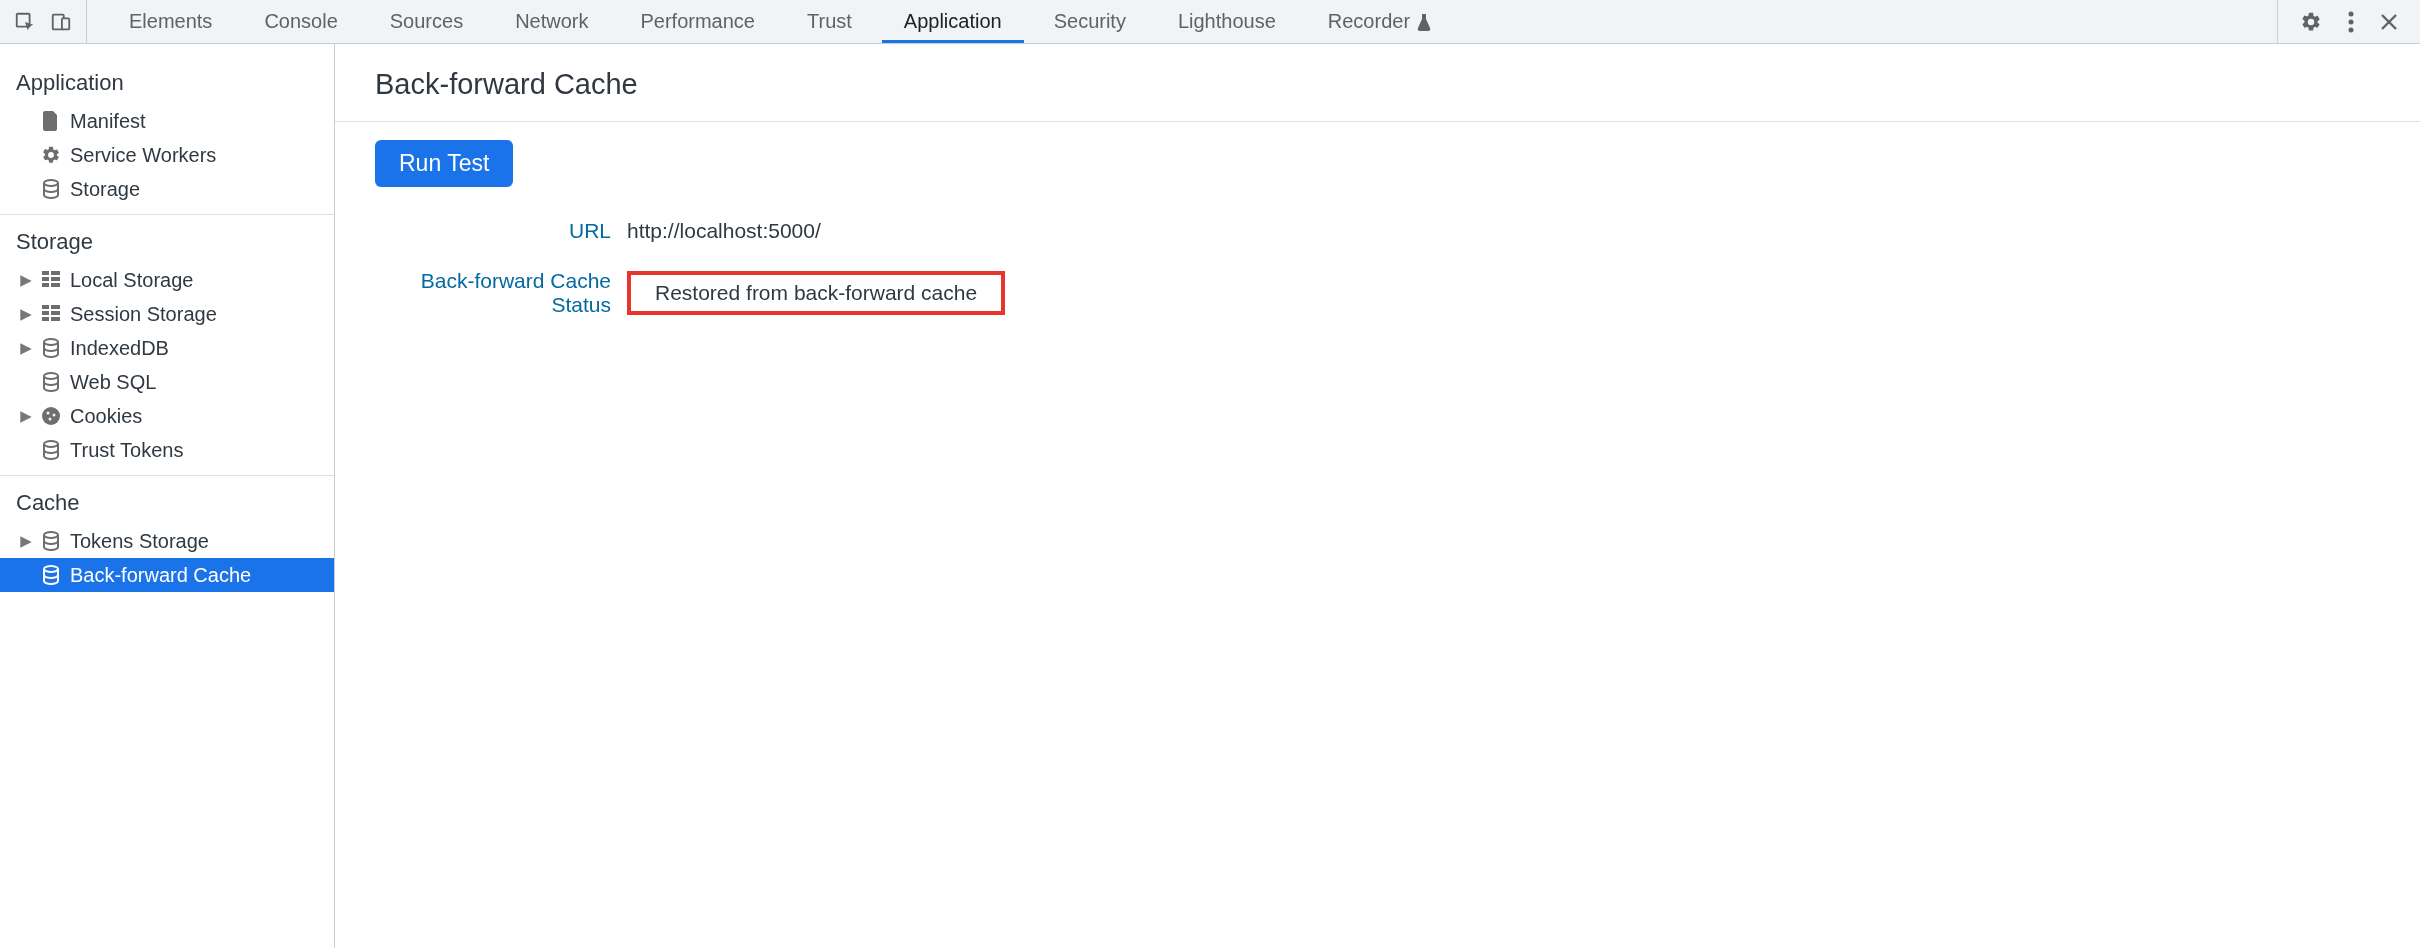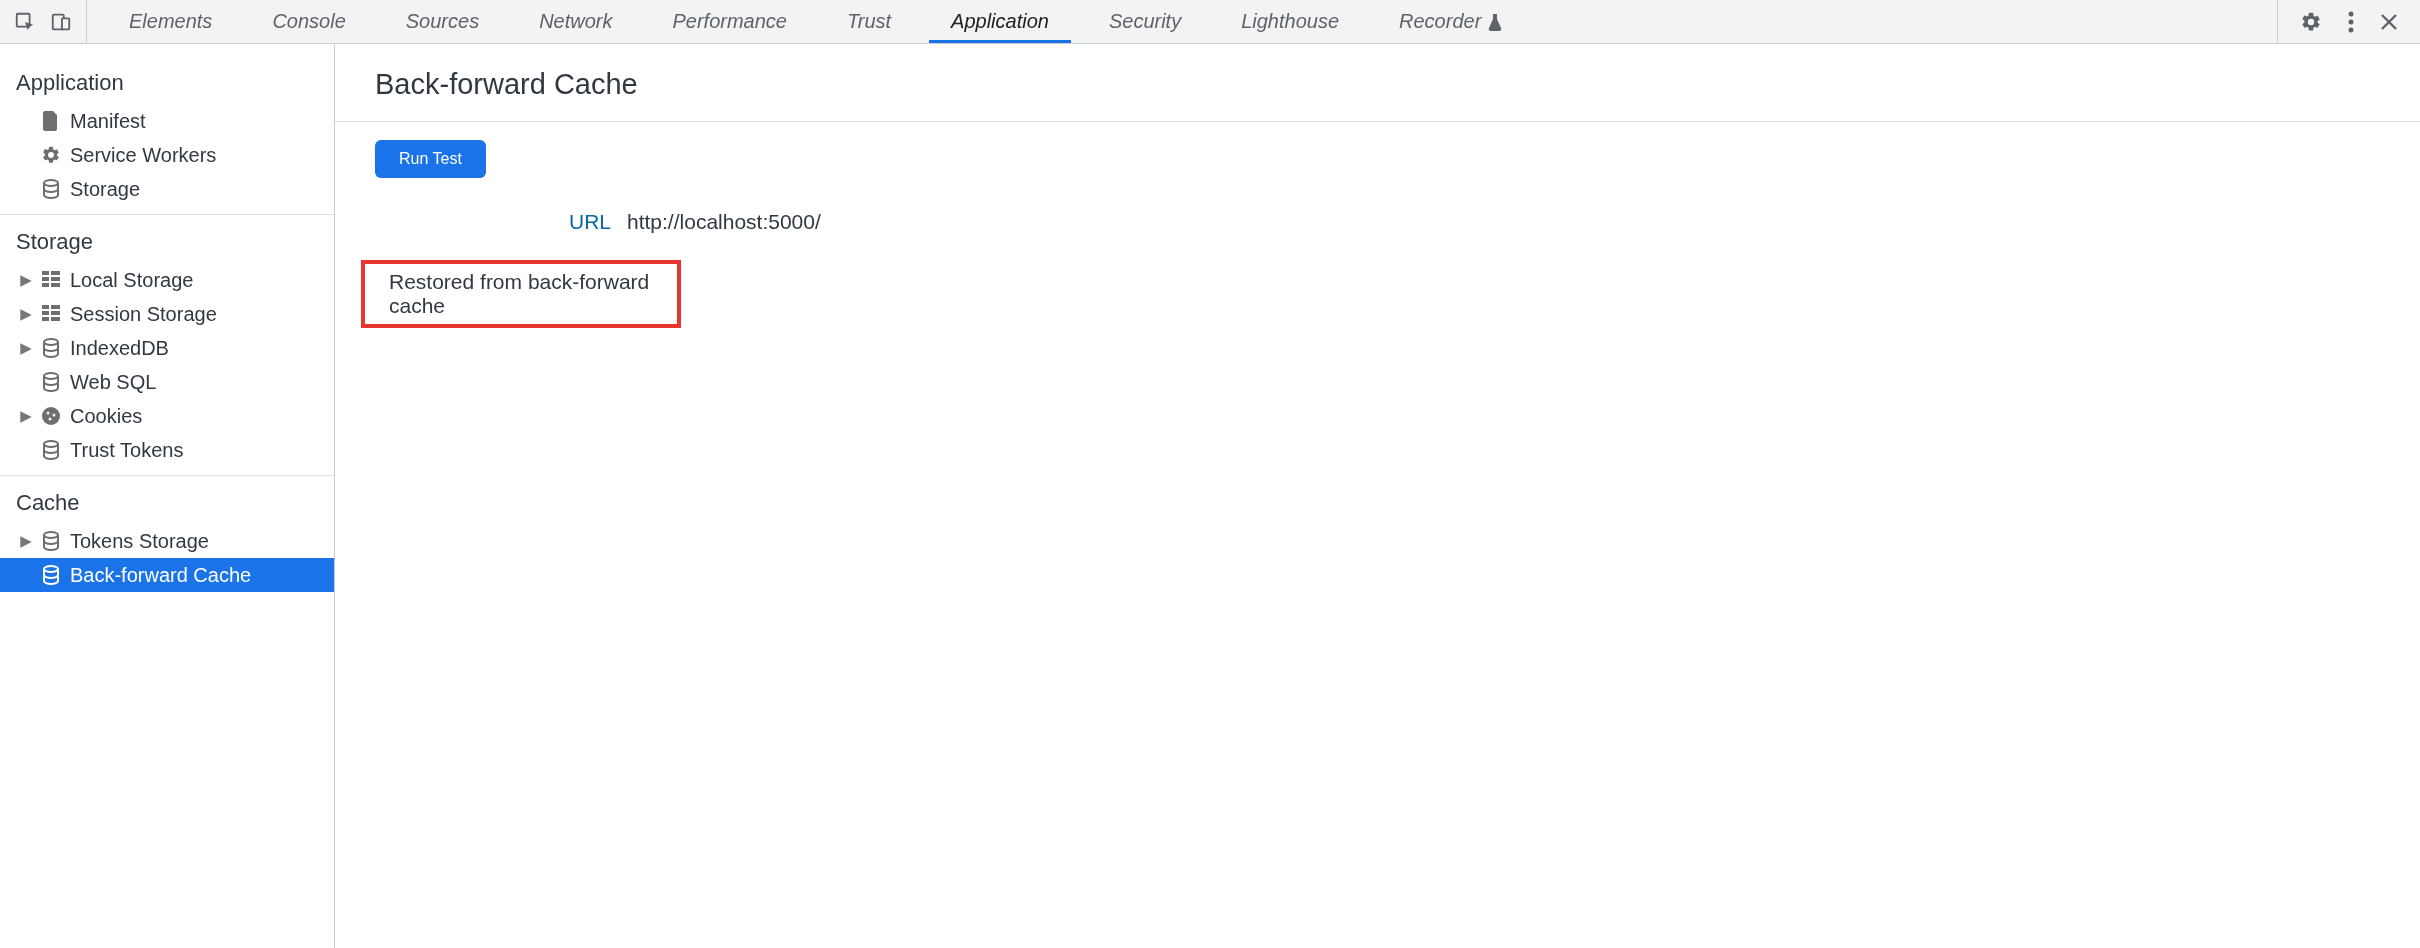--- a/index.html
+++ b/index.html
@@ -26,23 +26,22 @@
     gap: 14px;
     padding: 0 14px;
     height: 100%;
     border-right: 1px solid #cacdd1;
   }
   .topbar .tabs {
     display: flex;
     align-items: stretch;
     height: 100%;
     padding-left: 20px;
-    gap: 16px;
+    gap: 8px;
     flex: 1;
-    font-style: italic;
   }
   .tab {
     display: flex;
     align-items: center;
     padding: 0 22px;
     color: #5f6368;
     height: 100%;
     cursor: default;
     font-size: 20px;
   }
@@ -131,21 +130,21 @@
     border: none;
     border-top: 1px solid #e0e0e0;
     margin: 0 -32px 18px -32px;
   }
   .run-btn {
     background: #1a73e8;
     color: #fff;
     border: none;
     border-radius: 6px;
     padding: 10px 24px;
-    font-size: 16px;
+    font-size: 23px;
     font-weight: 500;
     cursor: pointer;
     margin-left: 8px;
   }
   .info-grid {
     margin-top: 32px;
     display: grid;
     grid-template-columns: 250px auto;
     row-gap: 26px;
     column-gap: 16px;
@@ -378,16 +377,17 @@
         <span>Back-forward Cache</span>
       </div>
     </div>
   <div class="content">
     <h1>Back-forward Cache</h1>
     <hr class="page-sep">
     <button class="run-btn">Run Test</button>
     <div class="info-grid" id="info-grid">
         <div class="info-label">URL</div>
         <div class="info-value">http://localhost:5000/</div>
+        <div class="info-label">Back-forward Cache Status</div>
         <div class="info-value"><span class="highlight-box">Restored from back-forward cache</span></div>
       </div>
   </div>
 </div>
 
 </body></html>

